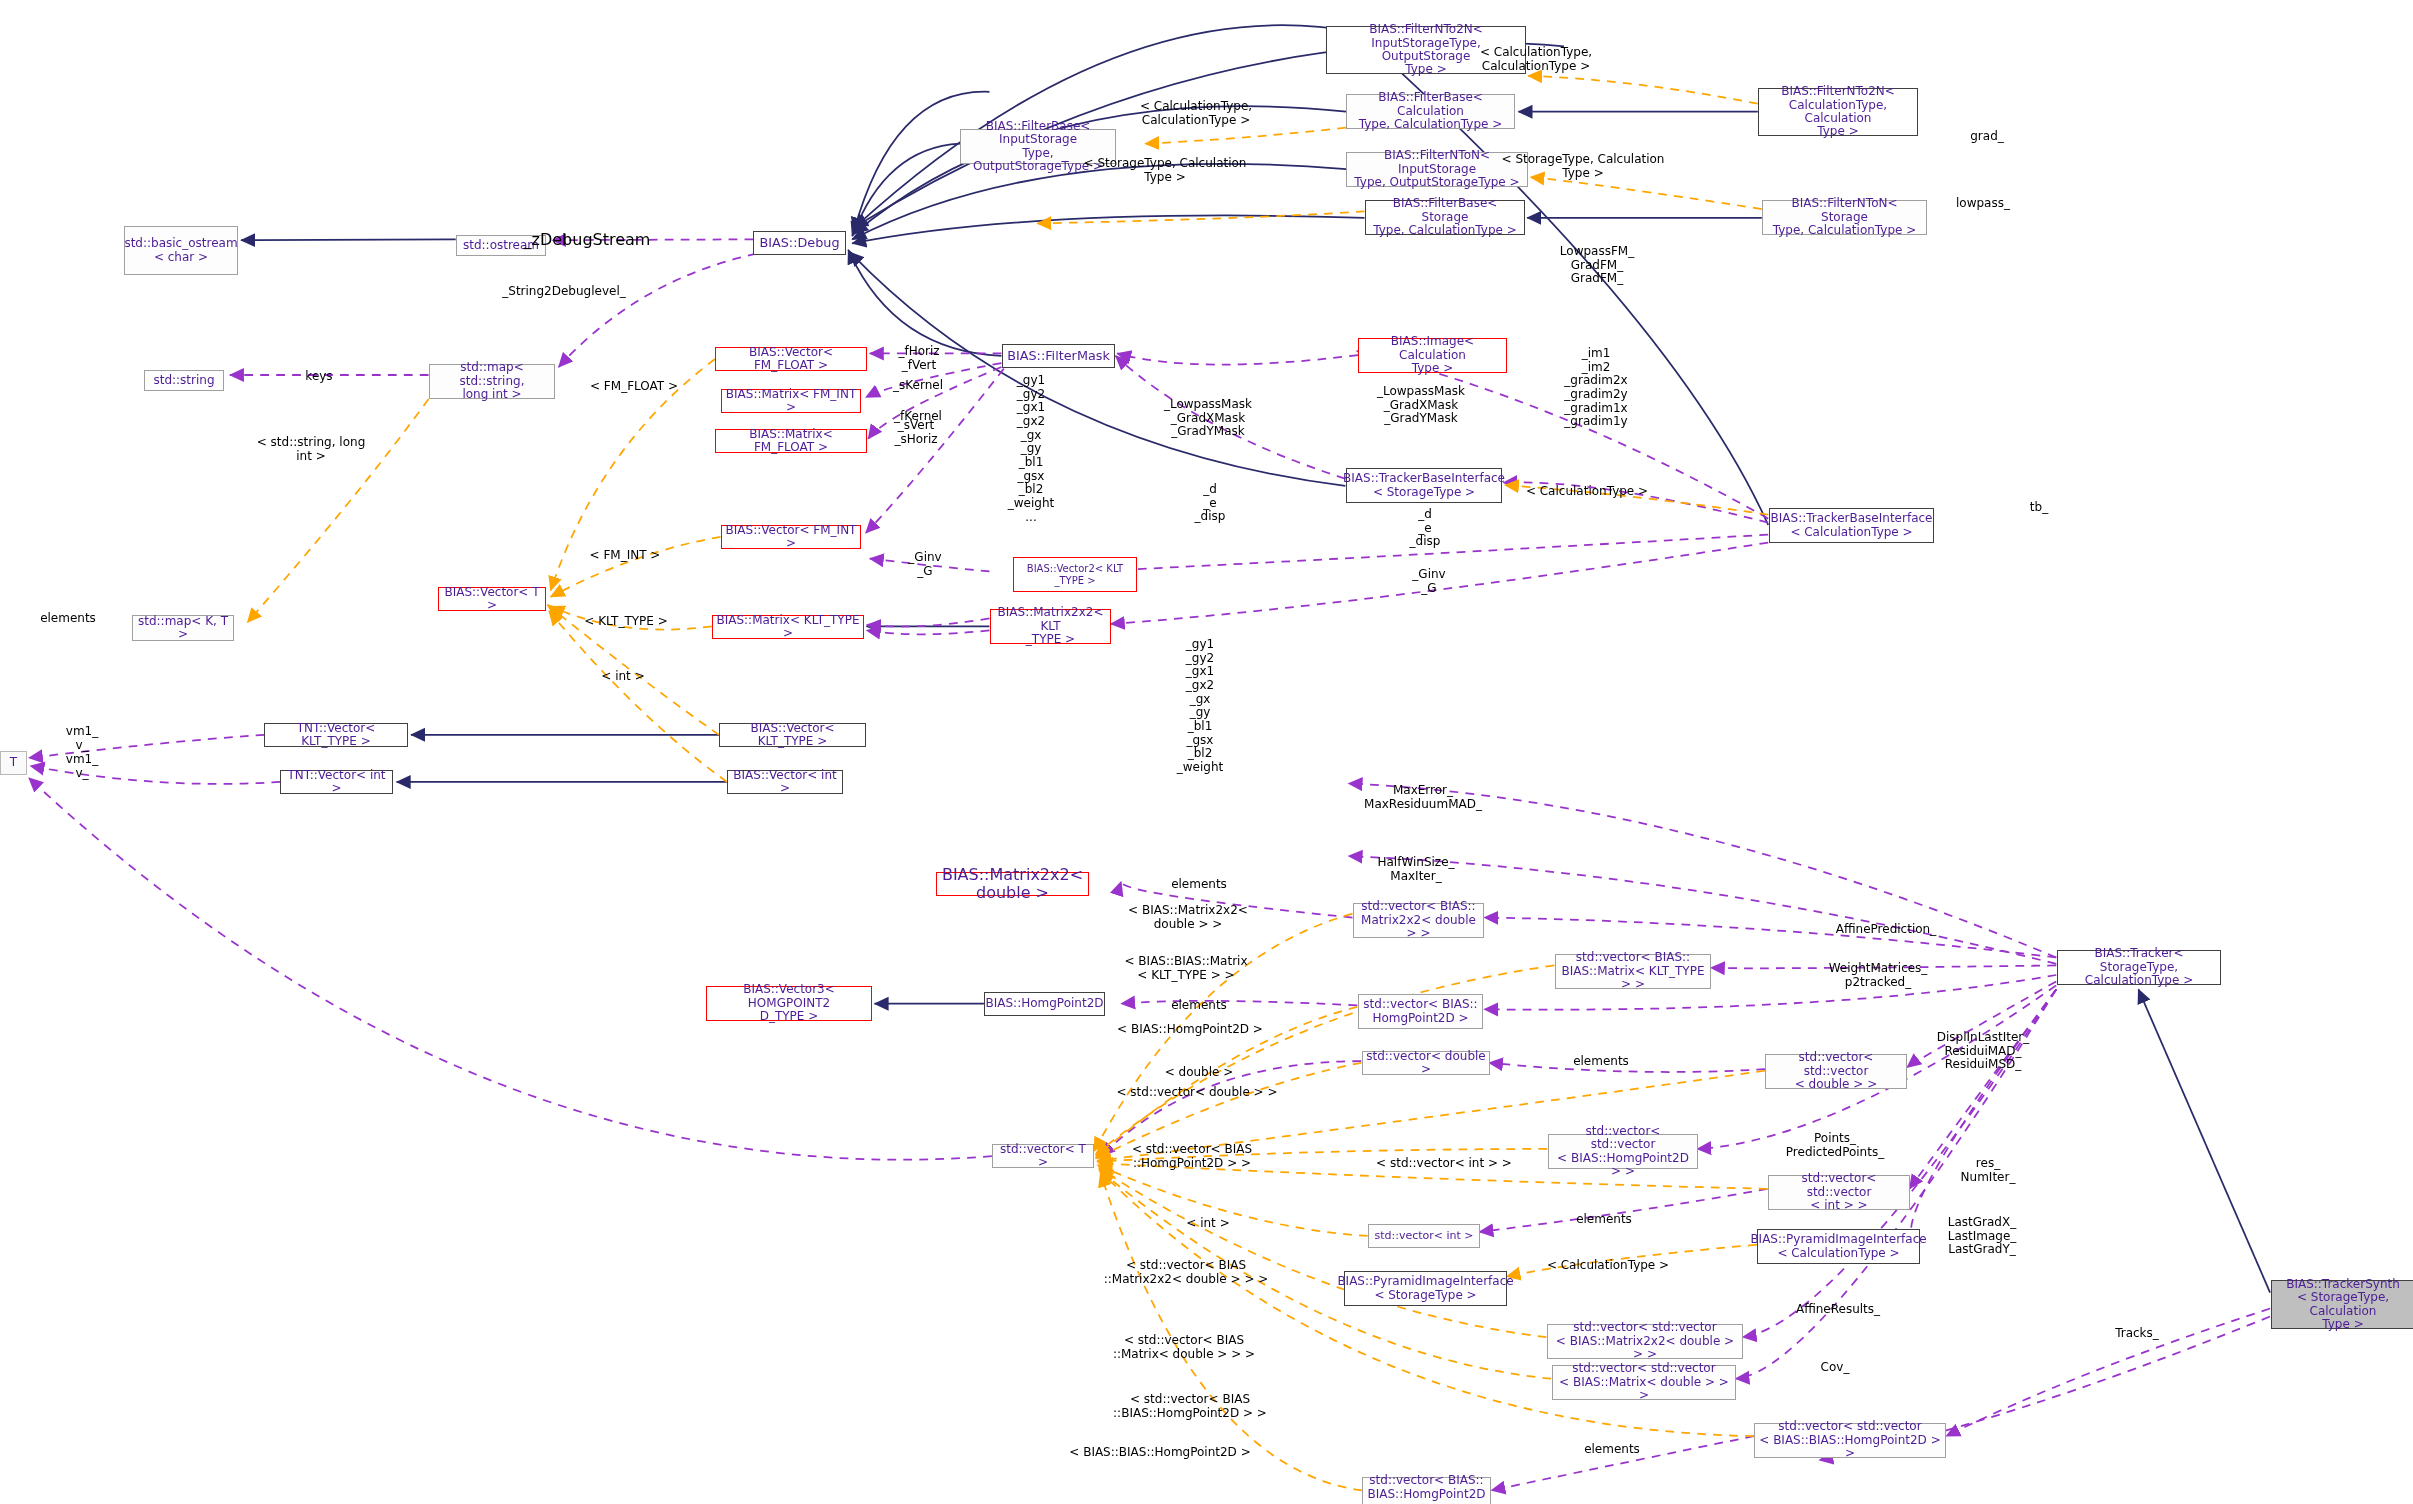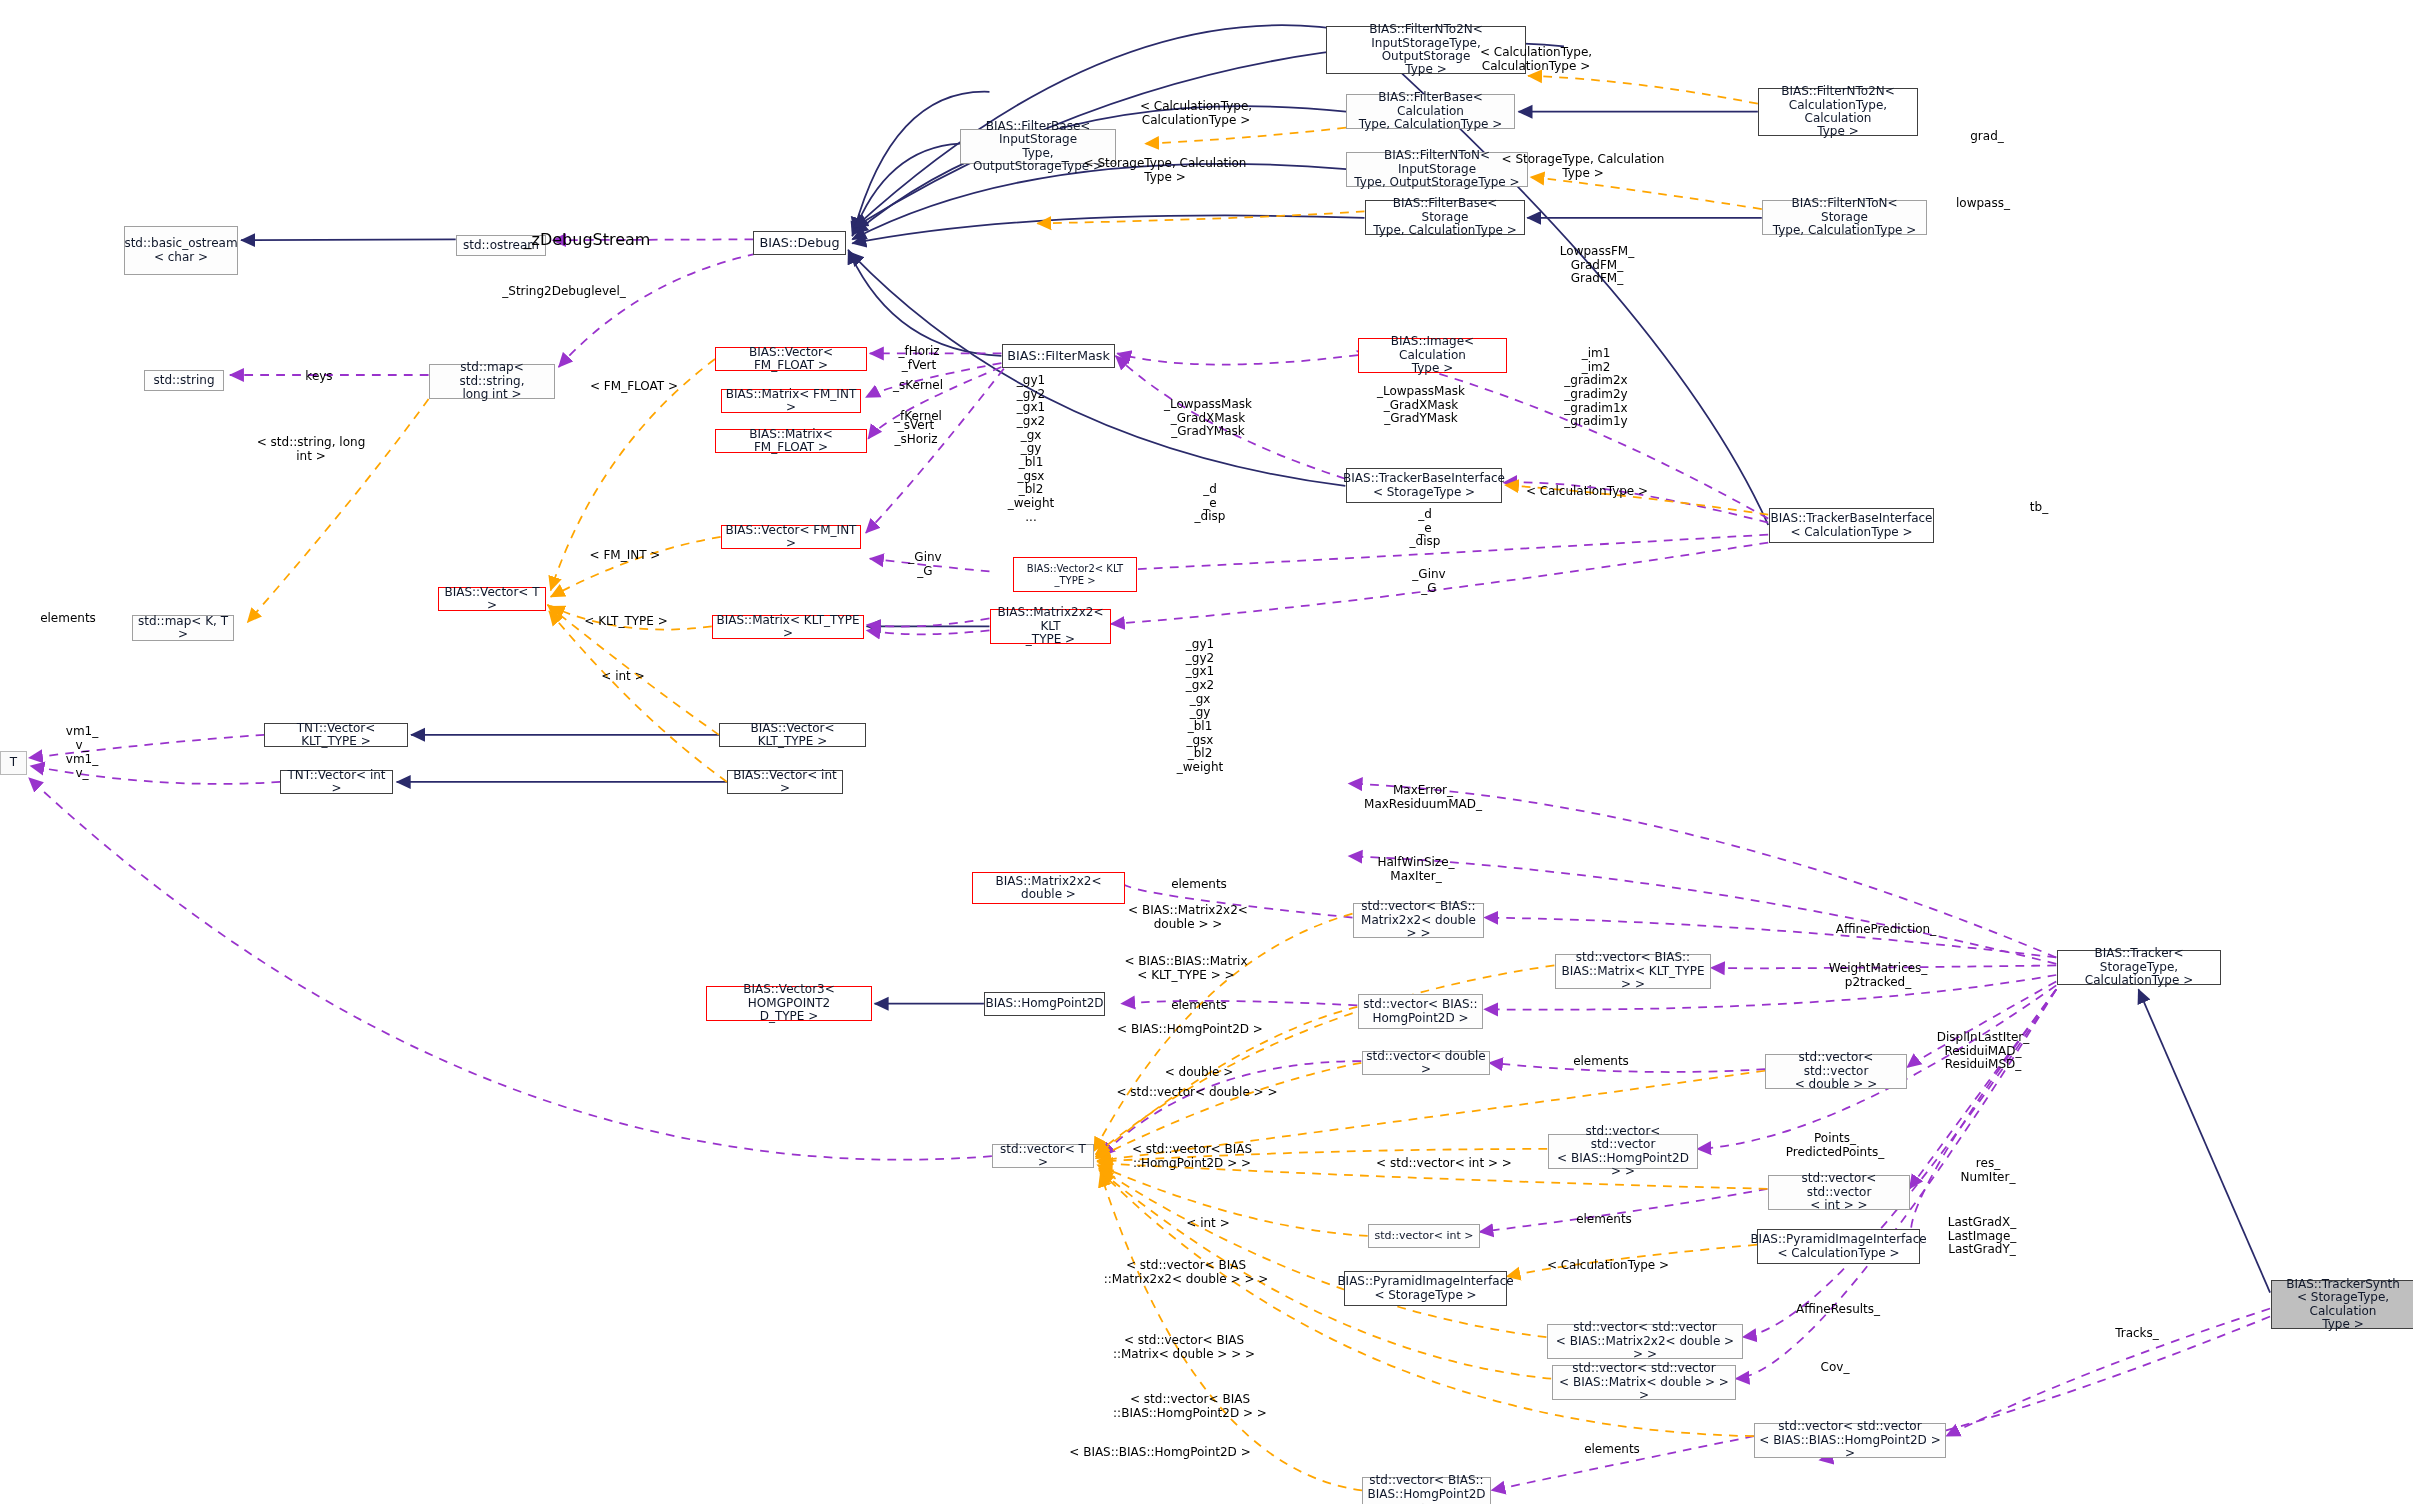--- a/index.html
+++ b/index.html
@@ -1,21 +1,21 @@
 <!DOCTYPE html>
 <html style="font-size:12.8px"><head>
 <meta charset="utf-8">
 <style>
   html,body{margin:0;padding:0;background:#ffffff;}
   #canvas{position:relative;width:2413px;height:1504px;background:#fff;
           font-family:"DejaVu Sans","Liberation Sans",sans-serif;overflow:hidden;}
   svg.edges{position:absolute;left:0;top:0;width:2413px;height:1504px;pointer-events:none;}
   .node{position:absolute;box-sizing:border-box;display:flex;align-items:center;
         justify-content:center;text-align:center;background:#ffffff;
-        border:0.8px solid #808080;color:#0f172a;line-height:1.12;white-space:pre-line;
+        border:0.8px solid #808080;color:#4c1d95;line-height:1.12;white-space:pre-line;
         padding:1.6px 3.2px;}
   .node.grey{border:0.8px solid #a0a0a0;background:#fdfdfd;}
   .node.dark{border:1.6px solid #404040;background:#ffffff;}
   .node.red{border:1.6px solid #ff0000;background:#ffffff;}
   .node.filled{border:1.6px solid #404040;background:#bfbfbf;}
   .node.tiny{border:0.8px solid #b8b8b8;background:#fafafa;}
   .lbl{position:absolute;color:#000;text-align:center;white-space:pre-line;
        line-height:1.14;}
 </style>
 </head>
@@ -159,21 +159,21 @@
     <div class="node red" style="left: 438px; top: 587px; width: 108px; height: 24px; font-size: 12px;">BIAS::Vector&lt; T &gt;</div>
     <div class="node red" style="left: 712px; top: 615px; width: 152px; height: 24px; font-size: 12px;">BIAS::Matrix&lt; KLT_TYPE &gt;</div>
     <div class="node red" style="left: 990px; top: 609px; width: 121px; height: 35px; font-size: 12px;">BIAS::Matrix2x2&lt; KLT
 _TYPE &gt;</div>
     <div class="node grey" style="left: 132px; top: 615px; width: 102px; height: 26px; font-size: 12px;">std::map&lt; K, T &gt;</div>
     <div class="node tiny" style="left: 0px; top: 751px; width: 27px; height: 24px; font-size: 12px;">T</div>
     <div class="node dark" style="left: 264px; top: 723px; width: 144px; height: 24px; font-size: 12px;">TNT::Vector&lt; KLT_TYPE &gt;</div>
     <div class="node dark" style="left: 719px; top: 723px; width: 147px; height: 24px; font-size: 12px;">BIAS::Vector&lt; KLT_TYPE &gt;</div>
     <div class="node dark" style="left: 280px; top: 770px; width: 113px; height: 24px; font-size: 12px;">TNT::Vector&lt; int &gt;</div>
     <div class="node dark" style="left: 727px; top: 770px; width: 116px; height: 24px; font-size: 12px;">BIAS::Vector&lt; int &gt;</div>
-    <div class="node red" style="left: 972px; top: 872px; width: 153px; height: 32px; font-size: 12px;">BIAS::Matrix2x2&lt; double &gt;</div>
+    <div class="node red" style="left: 936px; top: 872px; width: 153px; height: 24px; font-size: 16px;">BIAS::Matrix2x2&lt; double &gt;</div>
     <div class="node grey" style="left: 1353px; top: 903px; width: 131px; height: 35px; font-size: 12px;">std::vector&lt; BIAS::
 Matrix2x2&lt; double &gt; &gt;</div>
     <div class="node dark" style="left: 2057px; top: 950px; width: 164px; height: 35px; font-size: 12px;">BIAS::Tracker&lt; StorageType,
 CalculationType &gt;</div>
     <div class="node grey" style="left: 1555px; top: 954px; width: 156px; height: 35px; font-size: 12px;">std::vector&lt; BIAS::
 BIAS::Matrix&lt; KLT_TYPE &gt; &gt;</div>
     <div class="node red" style="left: 706px; top: 986px; width: 166px; height: 35px; font-size: 12px;">BIAS::Vector3&lt; HOMGPOINT2
 D_TYPE &gt;</div>
     <div class="node dark" style="left: 984px; top: 992px; width: 121px; height: 24px; font-size: 12px;">BIAS::HomgPoint2D</div>
     <div class="node grey" style="left: 1358px; top: 994px; width: 125px; height: 35px; font-size: 12px;">std::vector&lt; BIAS::

